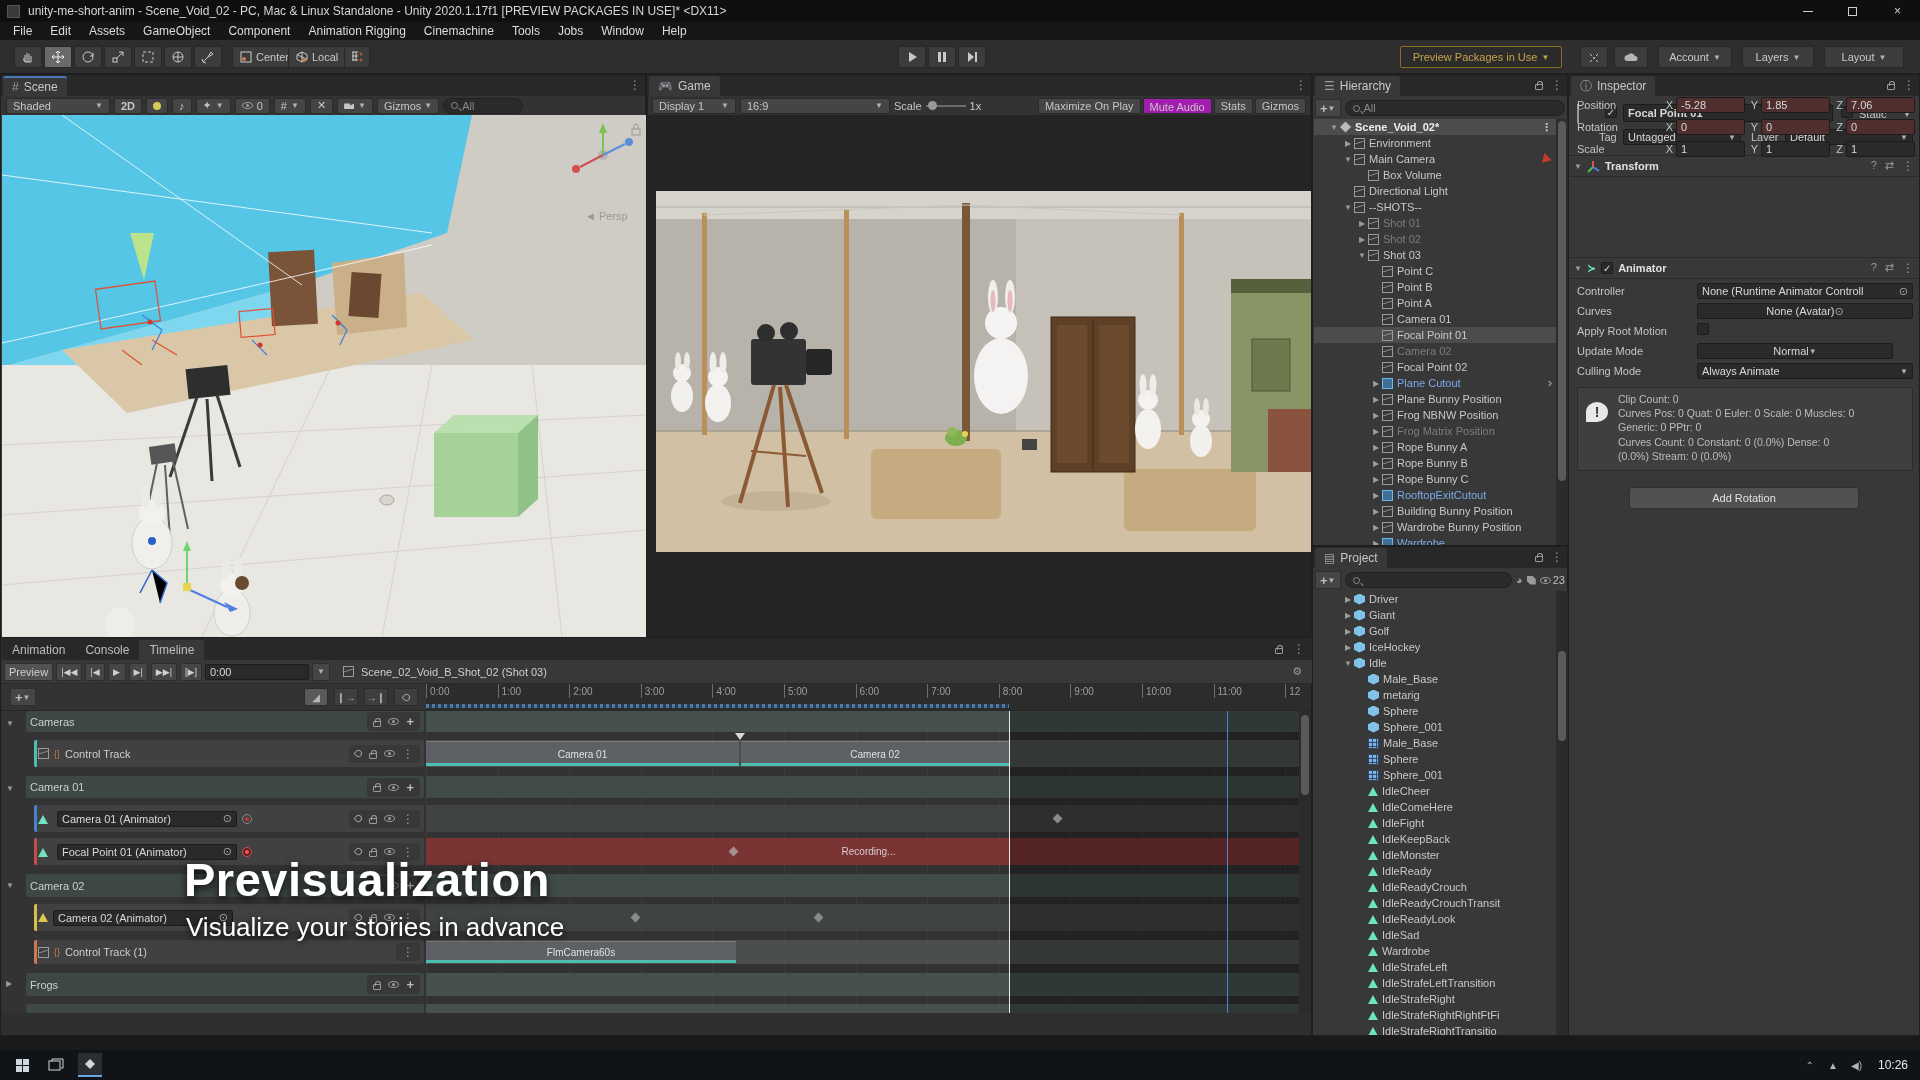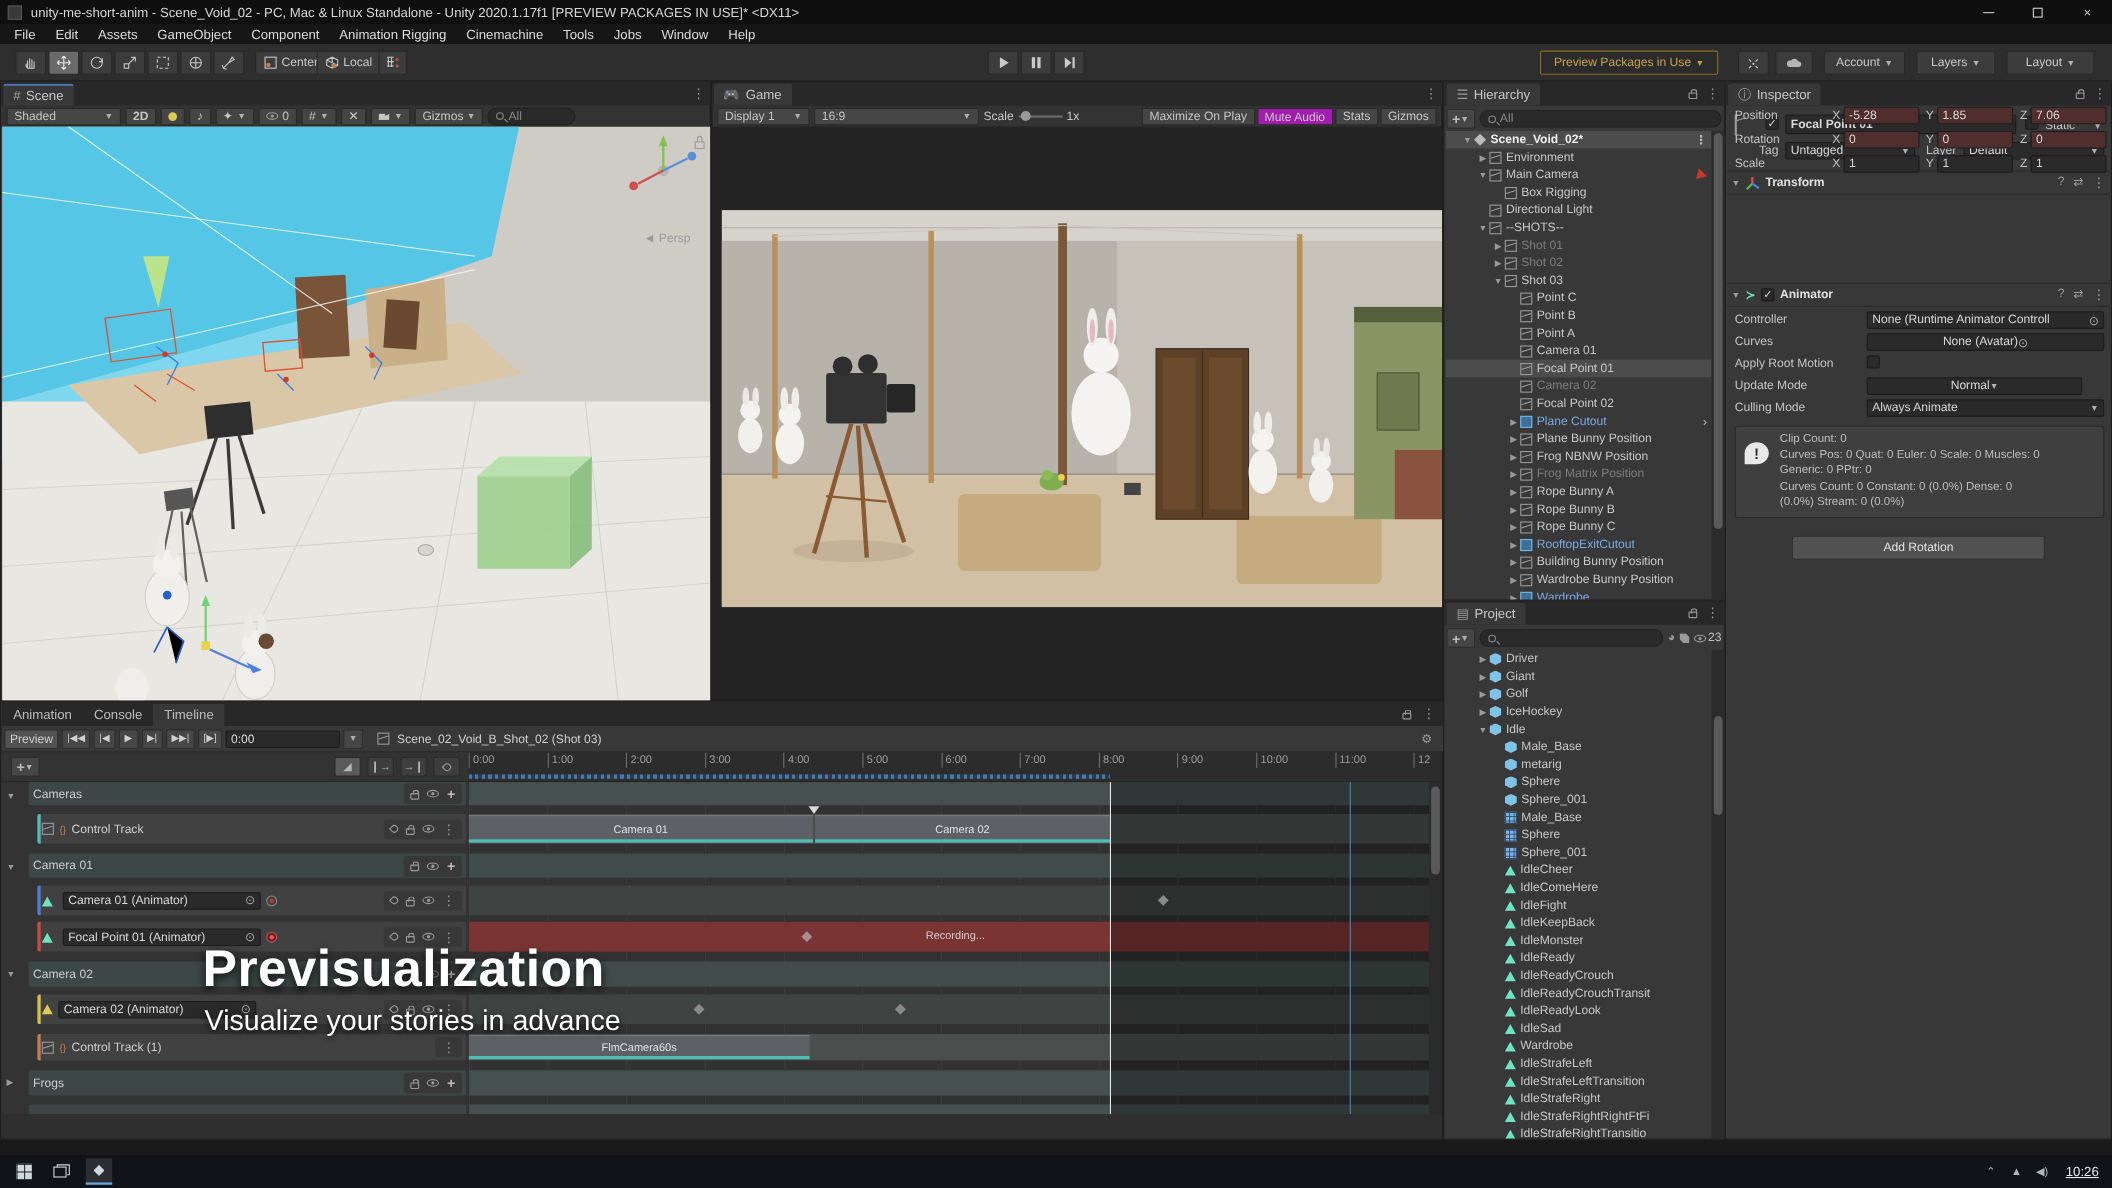--- a/index.html
+++ b/index.html
@@ -106,21 +106,21 @@
   .clip:after{content:"";position:absolute;left:0;right:0;bottom:0;height:3px;background:#4fbdb2;}
   .kf{position:absolute;width:7px;height:7px;background:#c4c4c4;transform:rotate(45deg);}
   .gutter-arr{position:absolute;left:4px;color:#9a9a9a;font-size:8px;}
   
   #overlay-title{left:184px;top:852px;font-size:47px;font-weight:800;color:#fff;text-shadow:0 3px 8px rgba(0,0,0,0.85);letter-spacing:0.5px;}
   #overlay-sub{left:186px;top:912px;font-size:26px;color:#fff;text-shadow:0 2px 6px rgba(0,0,0,0.85);}
   
   #taskbar{left:0;top:1050px;width:1920px;height:30px;background:#101418;display:flex;align-items:center;}
   .tb-icon{width:24px;height:24px;margin-left:10px;display:flex;align-items:center;justify-content:center;color:#cfd8dc;}
   .win-logo{width:14px;height:14px;background-image:linear-gradient(#0f1418 1px,transparent 1px),linear-gradient(90deg,#0f1418 1px,transparent 1px);background-size:7px 7px;background-color:#cfd8dc;}
-  #tb-clock{position:absolute;right:12px;color:#e8e8e8;font-size:12px;text-decoration:underline;}
+  #tb-clock{position:absolute;right:12px;color:#e8e8e8;font-size:12px;}
   .tray-glyph{color:#aeb6ba;font-size:10px;margin-left:12px;}
   
   .sb{position:absolute;background:#2b2b2b;}
   .sb .thumb{position:absolute;background:#5a5a5a;border-radius:4px;}
 </style>
 </head>
 <body>
 
 <div class="abs" id="titlebar">
   <span id="title-icon"></span>
@@ -757,21 +757,21 @@
       <div class="hrow d1 flag">
         <span class="arr">▼</span>
         <span class="hicon cube"></span>
         <span class="hlabel">Main Camera</span>
         <span class="x-flag"></span>
 
       </div>
       <div class="hrow d2">
         <span class="arr"></span>
         <span class="hicon cube"></span>
-        <span class="hlabel">Box Rigging</span>
+        <span class="hlabel">Box Volume</span>
 
       </div>
       <div class="hrow d1">
         <span class="arr"></span>
         <span class="hicon cube"></span>
         <span class="hlabel">Directional Light</span>
 
       </div>
       <div class="hrow d1">
         <span class="arr">▼</span>

